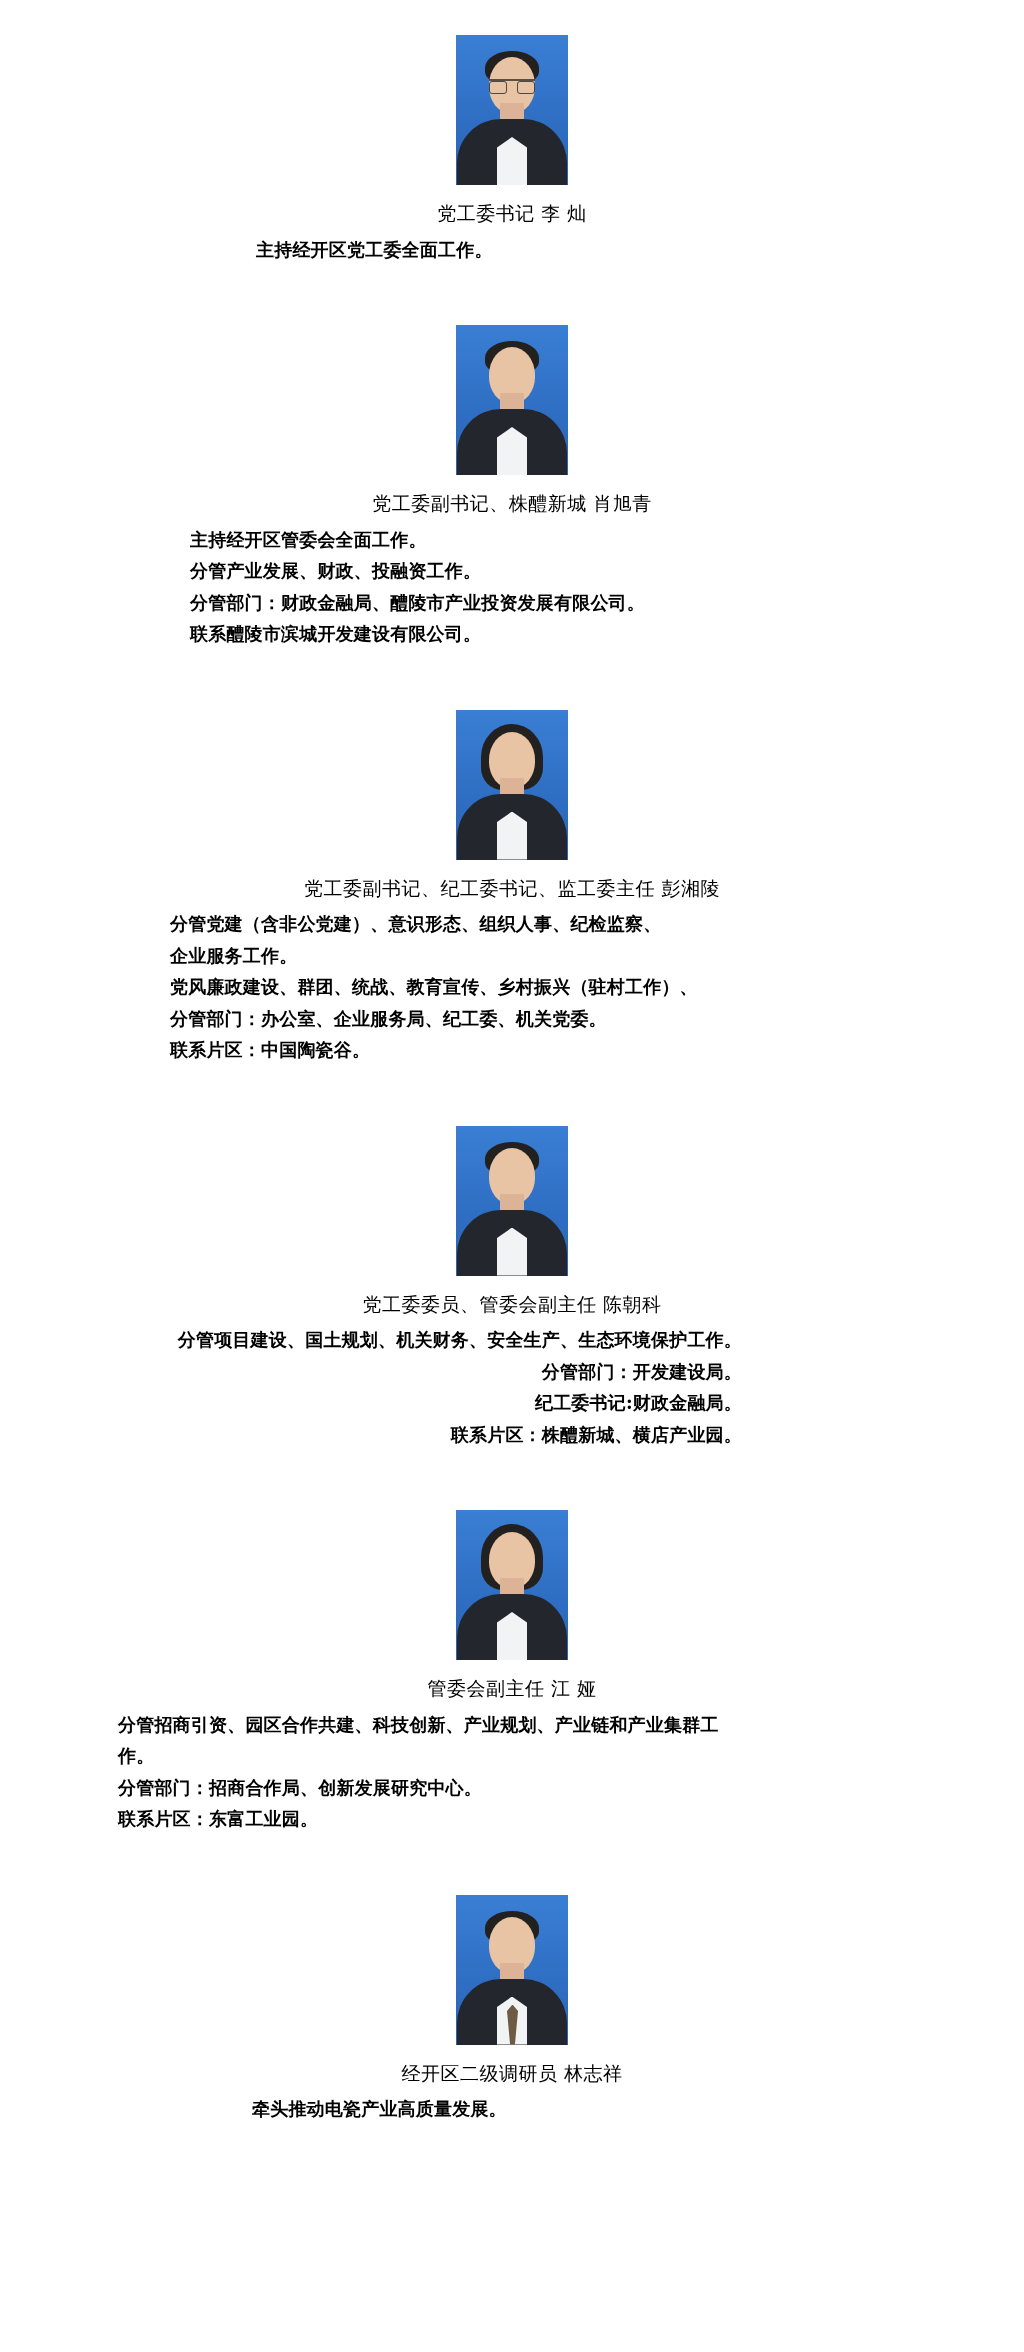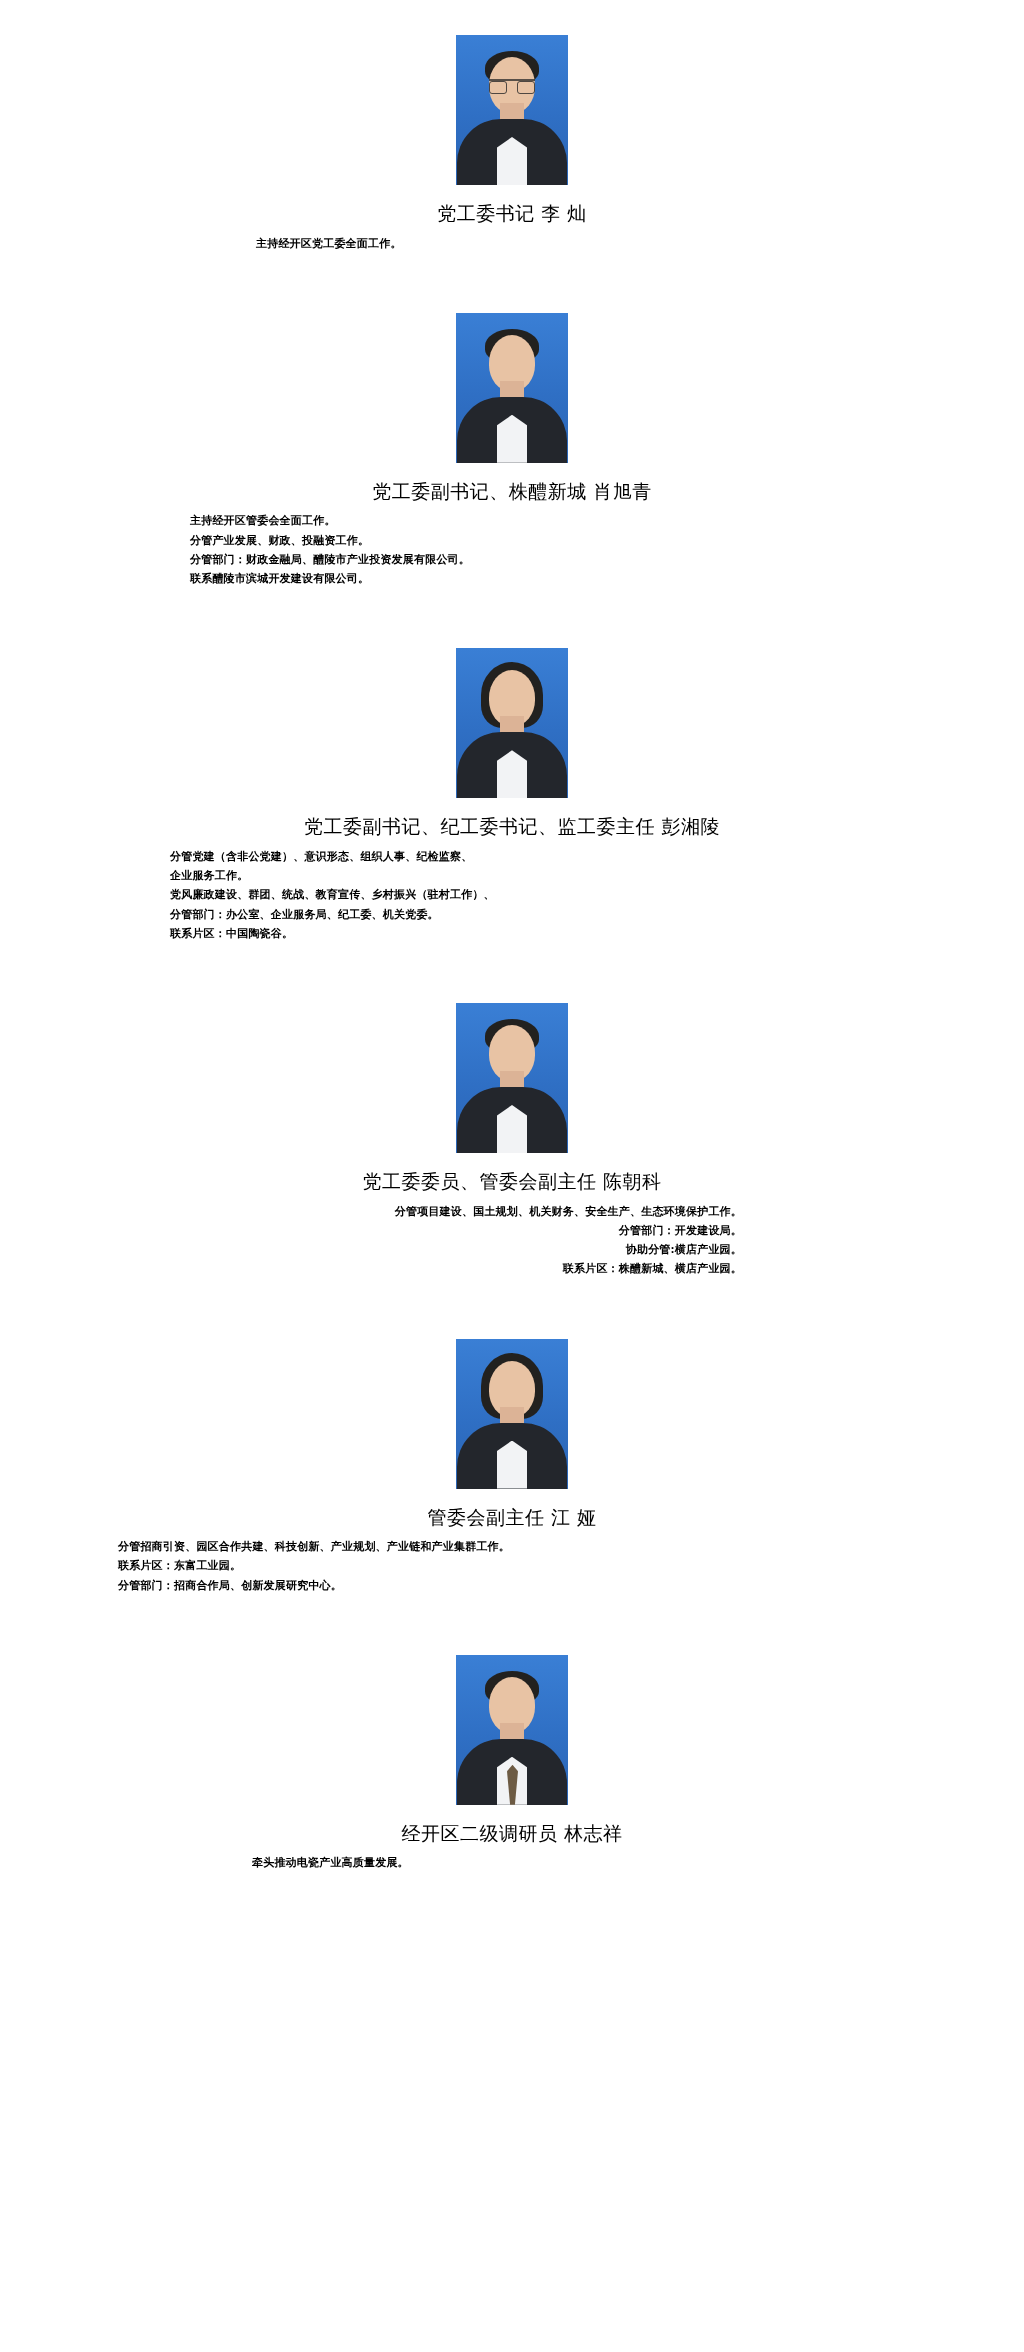--- a/index.html
+++ b/index.html
@@ -120,21 +120,21 @@
   .name-line {
     text-align: center;
     font-size: 19px;
     line-height: 1.5;
     margin-top: 14px;
     letter-spacing: .5px;
     font-family: "DejaVu Sans", "Liberation Sans", sans-serif;
   }
   .duties {
     margin: 6px auto 0 auto;
-    font-size: 11px;
+    font-size: 18px;
     line-height: 1.75;
     font-weight: bold;
     letter-spacing: .2px;
     font-family: "DejaVu Serif", "Liberation Serif", serif;
   }
   .duties div { white-space: pre-wrap; }
 
   .p1 .duties  { width: 300px; margin-left: 256px; }
   .p2 .duties  { width: 520px; margin-left: 190px; }
   .p3 .duties  { width: 540px; margin-left: 170px; }
@@ -219,42 +219,42 @@
         <div class="head"></div>
         <div class="neck"></div>
         <div class="body"></div>
         <div class="shirt"></div>
       </div>
     </div>
     <div class="name-line">党工委委员、管委会副主任 陈朝科</div>
     <div class="duties">
       <div>分管项目建设、国土规划、机关财务、安全生产、生态环境保护工作。</div>
       <div>分管部门：开发建设局。</div>
-      <div>协助分管:横店产业园。</div>
+      <div>纪工委书记:财政金融局。</div>
       <div>联系片区：株醴新城、横店产业园。</div>
     </div>
   </div>
 
   <div class="spacer-lg"></div>
 
   <div class="person p5">
     <div class="photo-wrap">
       <div class="photo">
         <div class="hair long"></div>
         <div class="head"></div>
         <div class="neck"></div>
         <div class="body"></div>
         <div class="shirt"></div>
       </div>
     </div>
     <div class="name-line">管委会副主任 江 娅</div>
     <div class="duties">
       <div>分管招商引资、园区合作共建、科技创新、产业规划、产业链和产业集群工作。</div>
+      <div>分管部门：招商合作局、创新发展研究中心。</div>
       <div>联系片区：东富工业园。</div>
-      <div>分管部门：招商合作局、创新发展研究中心。</div>
     </div>
   </div>
 
   <div class="spacer-lg"></div>
 
   <div class="person p6">
     <div class="photo-wrap">
       <div class="photo">
         <div class="hair short"></div>
         <div class="head"></div>

